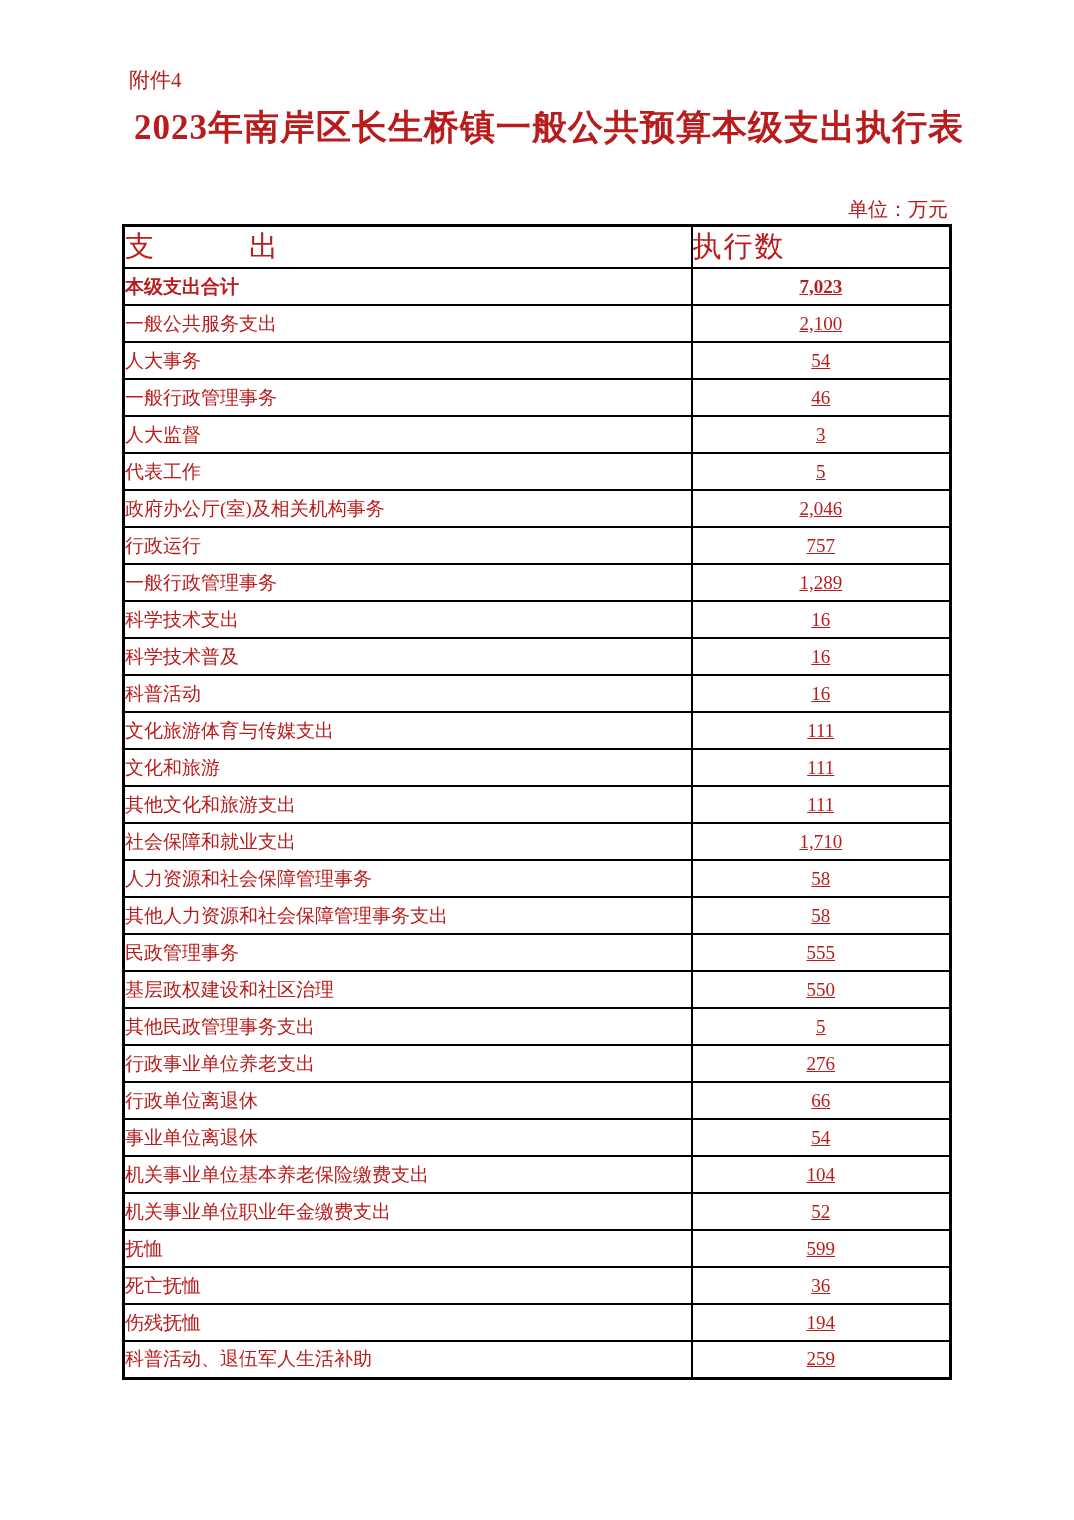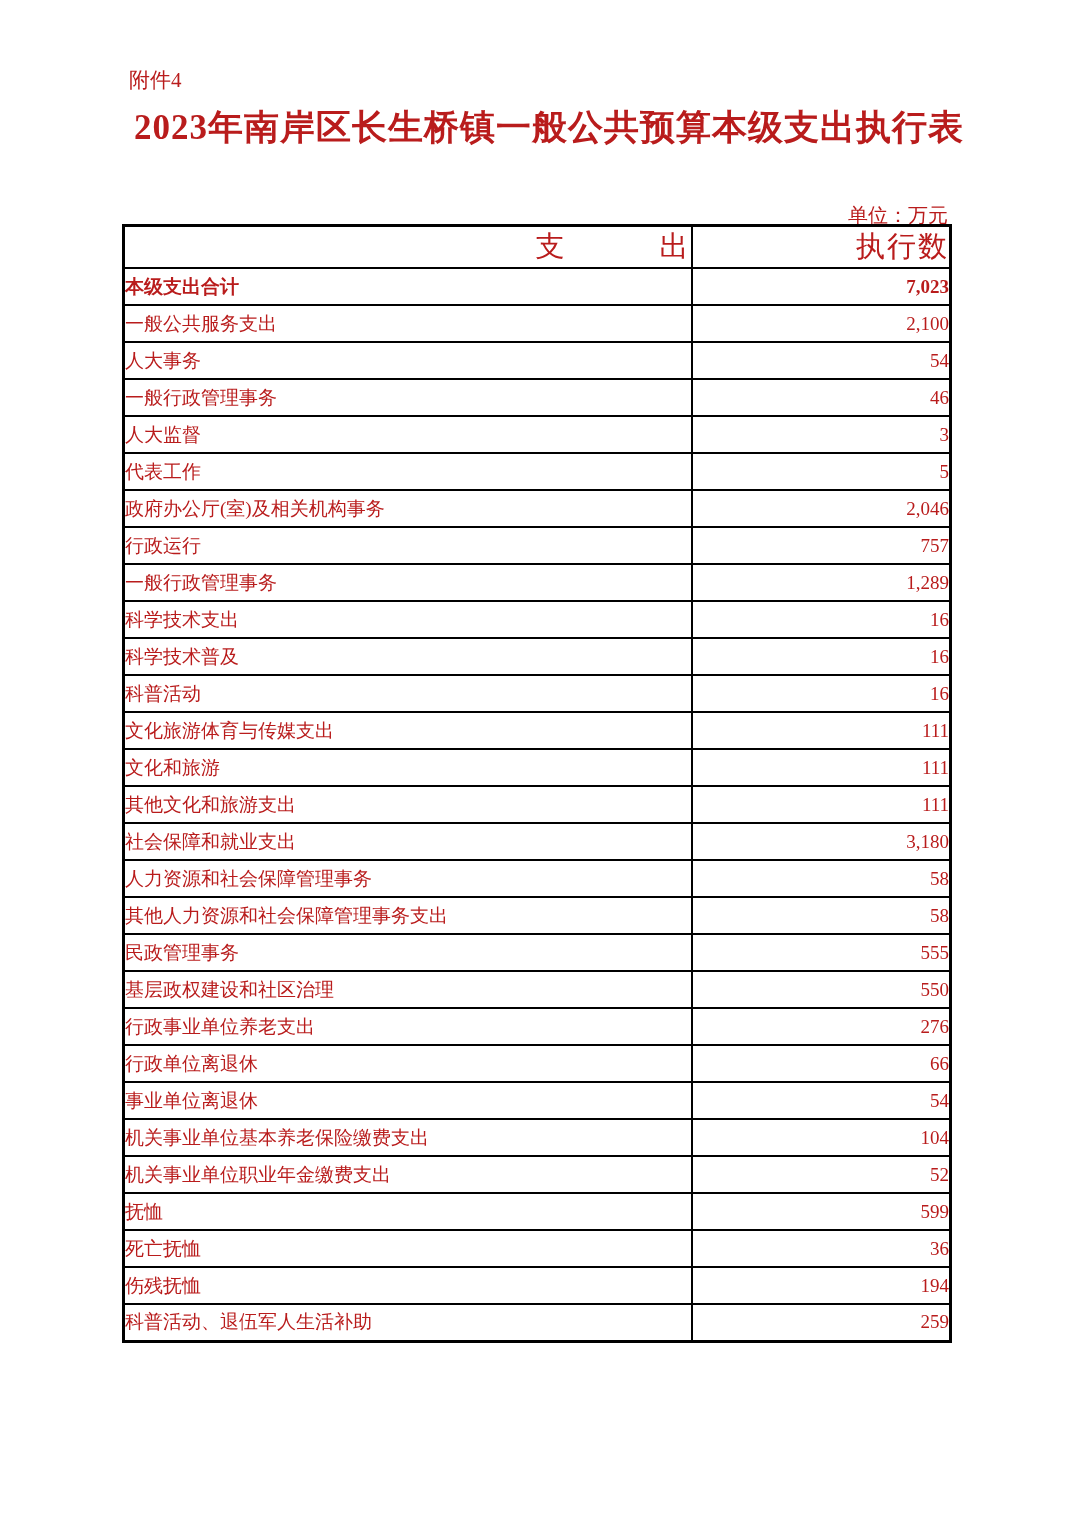--- a/index.html
+++ b/index.html
@@ -28,21 +28,21 @@
     text-align: center;
     font-size: 35px;
     font-weight: bold;
     letter-spacing: 1px;
     line-height: 1.25;
     padding-left: 24px;
   }
   .unit {
     position: absolute;
     right: 126px;
-    top: 204px;
+    top: 198px;
     font-size: 20px;
     line-height: 1.1;
   }
   table.budget {
     position: absolute;
     left: 122px;
     top: 224px;
     width: 827px;
     border-collapse: collapse;
     table-layout: fixed;
@@ -54,27 +54,27 @@
     border: 2px solid #000000;
     padding: 0;
     vertical-align: middle;
     overflow: hidden;
     white-space: nowrap;
   }
   table.budget thead tr { height: 42px; }
   table.budget th {
     font-size: 29px;
     font-weight: normal;
-    text-align: right;
+    text-align: left;
     letter-spacing: 2px;
   }
   table.budget tbody tr { height: 37px; }
   table.budget td { font-size: 19px; }
   td.label { text-align: left; }
-  td.value { text-align: right; padding-right: 12px; }
+  td.value { text-align: center; padding-right: 12px; text-decoration: underline; }
   td.ind0 { padding-left: 5px; }
   td.ind1 { padding-left: 24px; margin-left: 12px; }
   td.ind2 { padding-left: 44px; }
   td.ind3 { padding-left: 63px; }
   .bold { font-weight: bold; }
 </style>
 </head>
 <body>
 
 <div class="page">
@@ -151,37 +151,41 @@
         <tr>
           <td class="label ind2">文化和旅游</td>
           <td class="value">111</td>
         </tr>
         <tr>
           <td class="label ind3">其他文化和旅游支出</td>
           <td class="value">111</td>
         </tr>
         <tr>
           <td class="label ind1">社会保障和就业支出</td>
-          <td class="value">3,180</td>
+          <td class="value">1,710</td>
         </tr>
         <tr>
           <td class="label ind2">人力资源和社会保障管理事务</td>
           <td class="value">58</td>
         </tr>
         <tr>
           <td class="label ind3">其他人力资源和社会保障管理事务支出</td>
           <td class="value">58</td>
         </tr>
         <tr>
           <td class="label ind2">民政管理事务</td>
           <td class="value">555</td>
         </tr>
         <tr>
           <td class="label ind3">基层政权建设和社区治理</td>
           <td class="value">550</td>
+        </tr>
+        <tr>
+          <td class="label ind3">其他民政管理事务支出</td>
+          <td class="value">5</td>
         </tr>
         <tr>
           <td class="label ind2">行政事业单位养老支出</td>
           <td class="value">276</td>
         </tr>
         <tr>
           <td class="label ind3">行政单位离退休</td>
           <td class="value">66</td>
         </tr>
         <tr>

